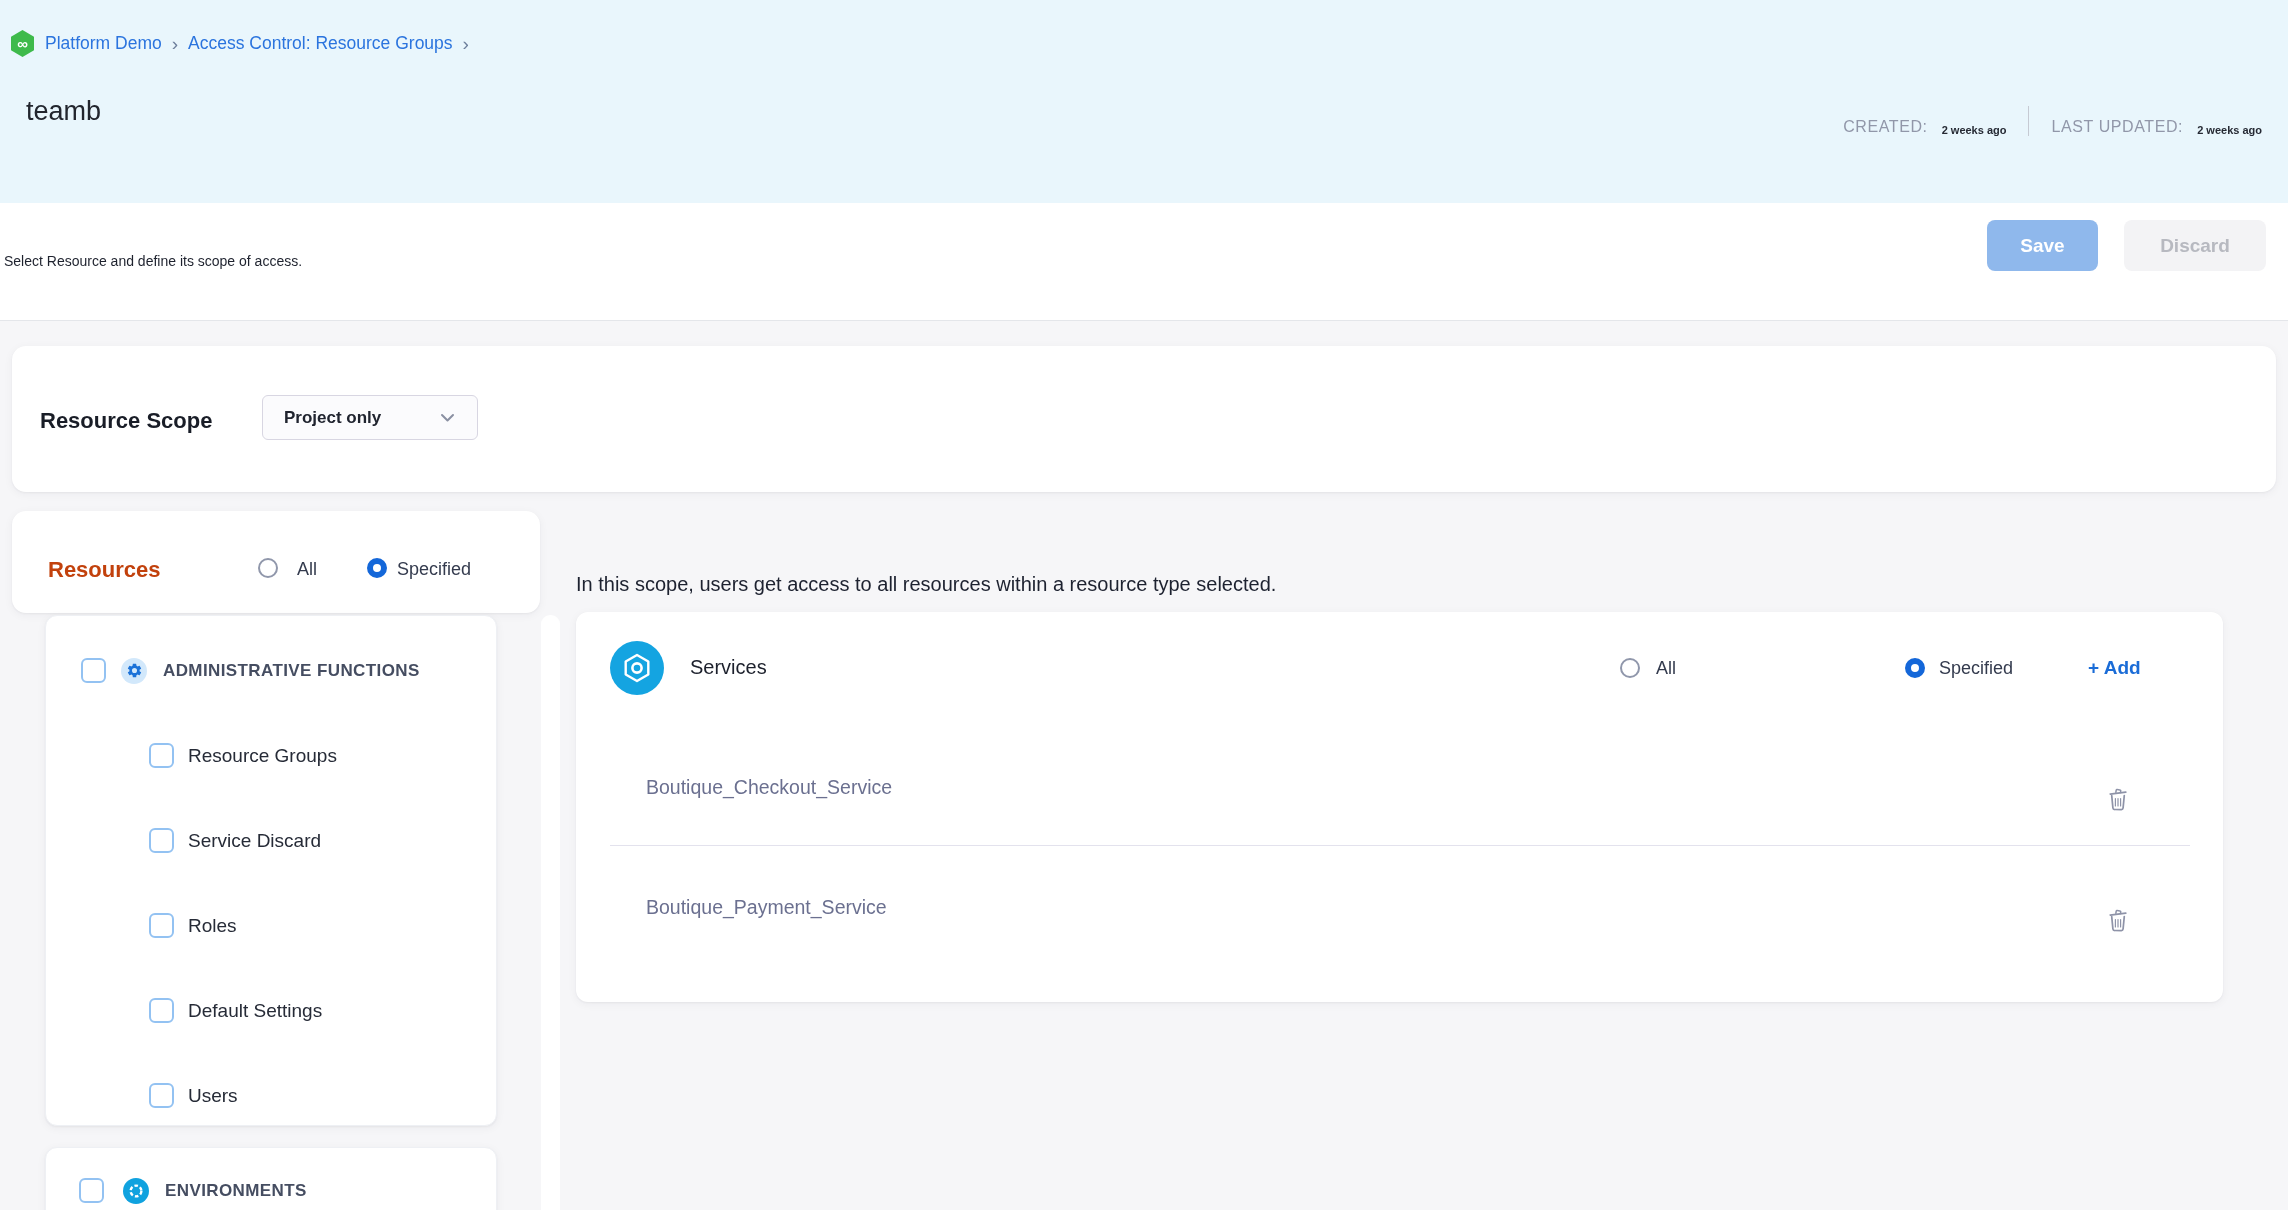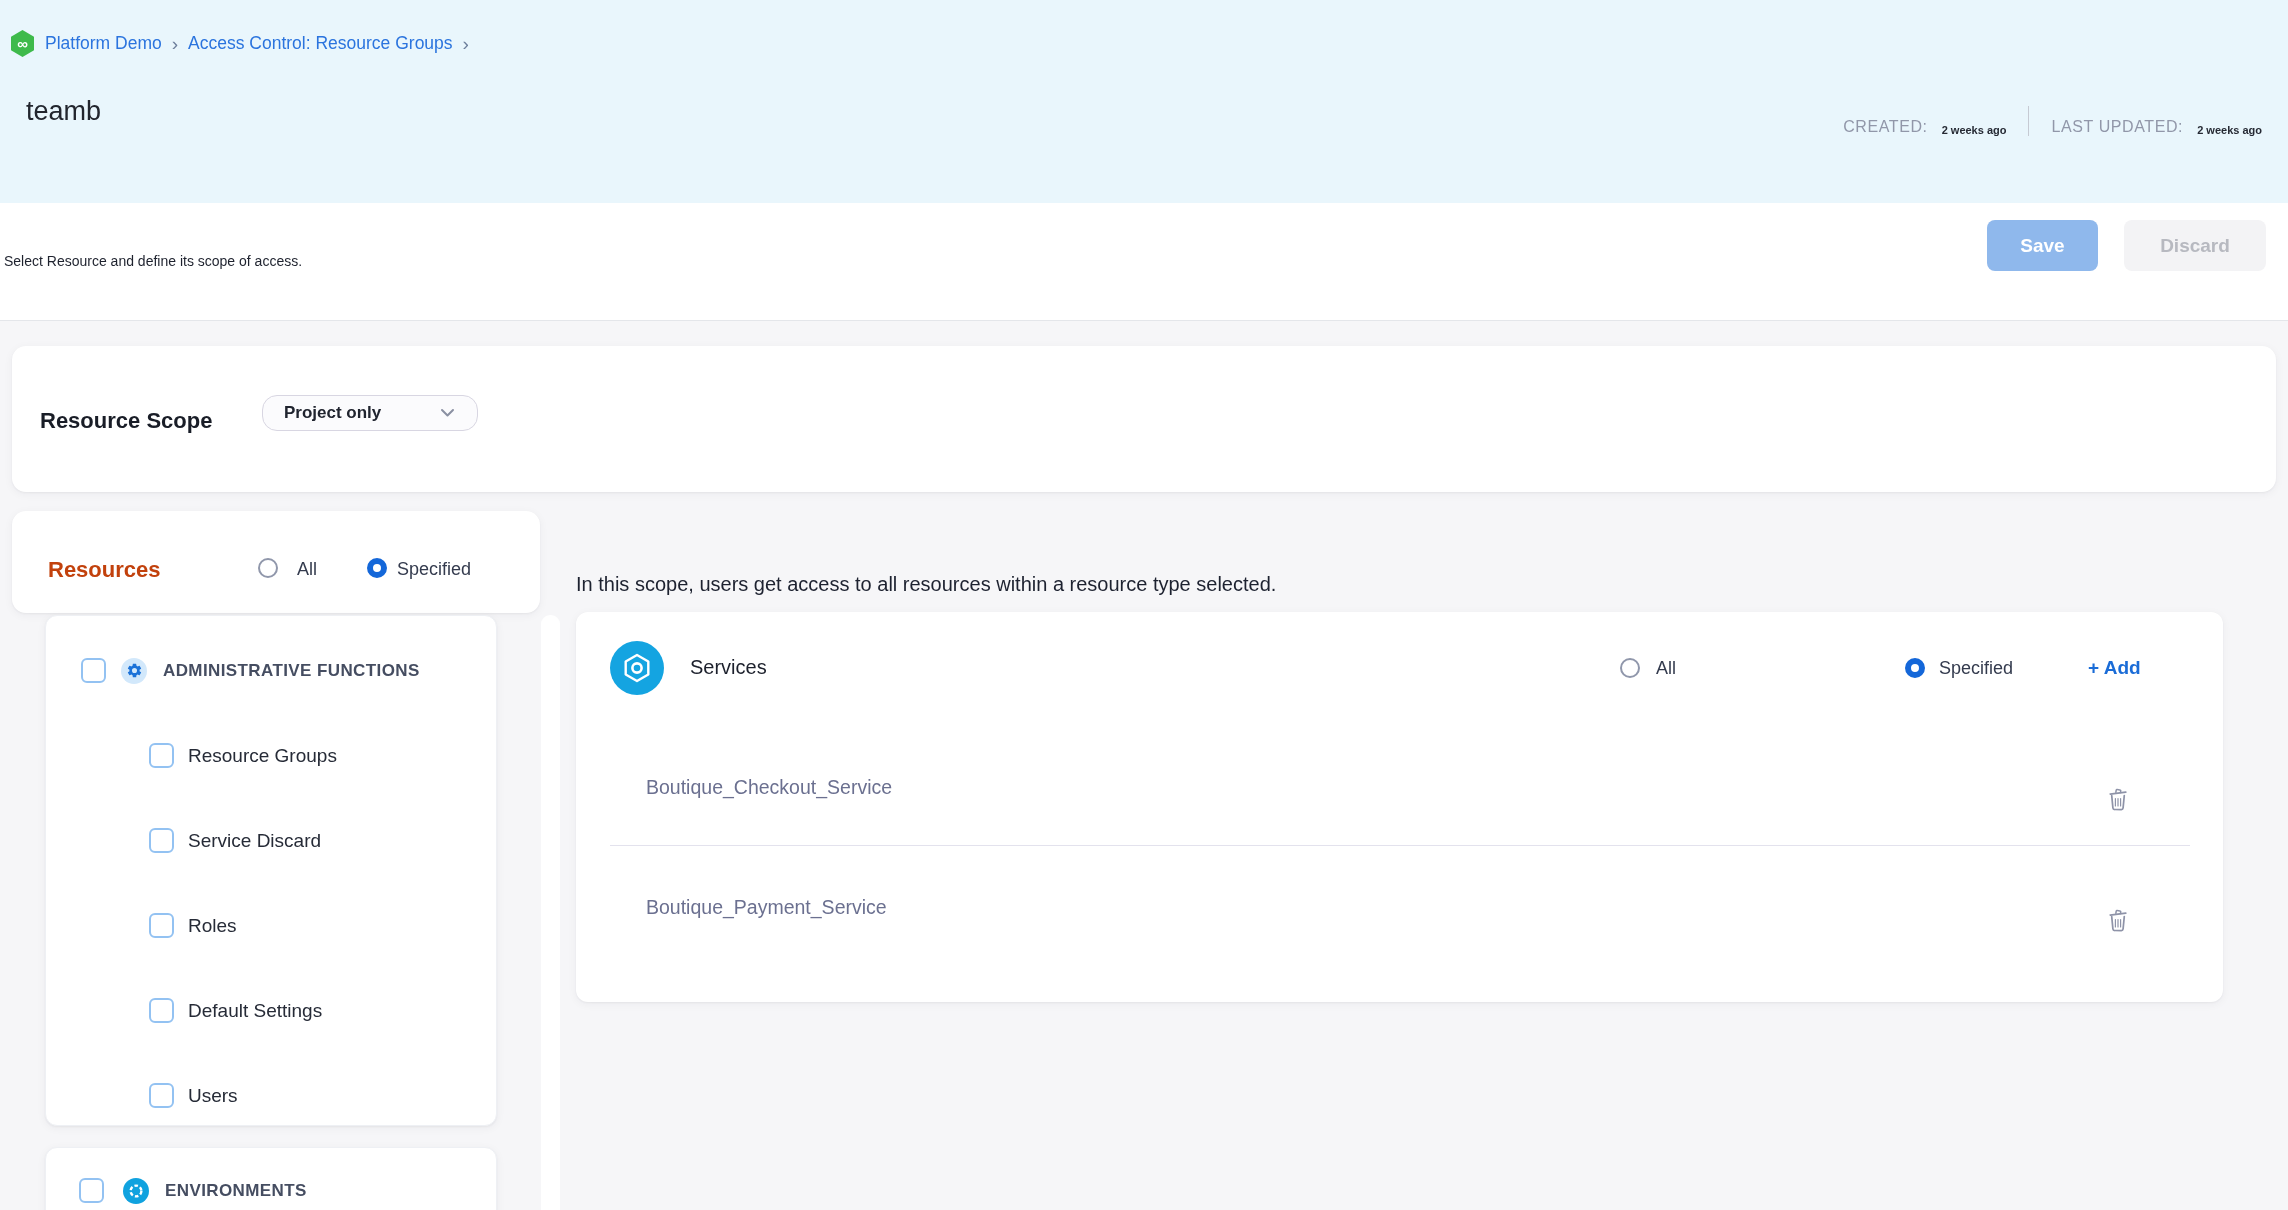--- a/index.html
+++ b/index.html
@@ -32,22 +32,22 @@
   .btn-save { left:1987px; width:111px; background:#8fb8ec; color:#ffffff; }
   .btn-discard { left:2124px; width:142px; background:#f3f3f5; color:#b7b9c0; }
 
   
   .card { position:absolute; background:#fff; border-radius:14px;
           box-shadow:0 1px 2px rgba(33,36,50,.05), 0 2px 10px rgba(33,36,50,.05); }
 
   
   .scope-card { left:12px; top:346px; width:2264px; height:146px; }
   .scope-title { position:absolute; left:28px; top:62px; font-size:22px; font-weight:700; color:#191d27; }
-  .dropdown { position:absolute; left:250px; top:49px; width:216px; height:36px;
-              background:#fbfbfd; border:1px solid #d8d6e2; border-radius:15px;
+  .dropdown { position:absolute; left:250px; top:49px; width:216px; height:45px;
+              background:#fbfbfd; border:1px solid #d8d6e2; border-radius:6px;
               display:flex; align-items:center; justify-content:space-between;
               padding:0 22px 0 21px; cursor:pointer; }
   .dropdown-label { font-size:17px; font-weight:600; color:#20242f; }
 
   
   .res-head-card { left:12px; top:511px; width:528px; height:102px; }
   .res-title { position:absolute; left:36px; top:46px; font-size:22px; font-weight:700; color:#c2410c; }
   .scroll-strip { position:absolute; left:541px; top:615px; width:19px; height:595px;
                   background:#ffffff; border-radius:9px 9px 0 0; }
 

